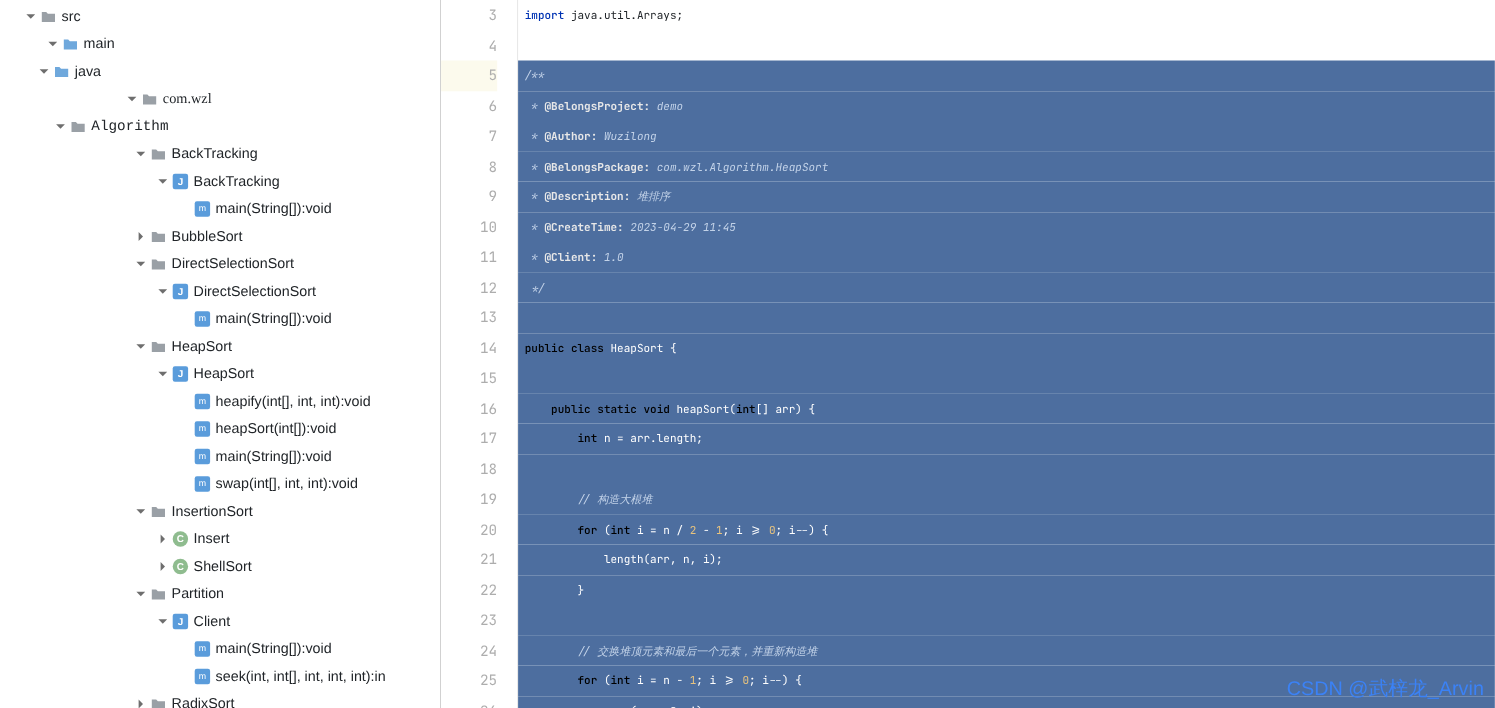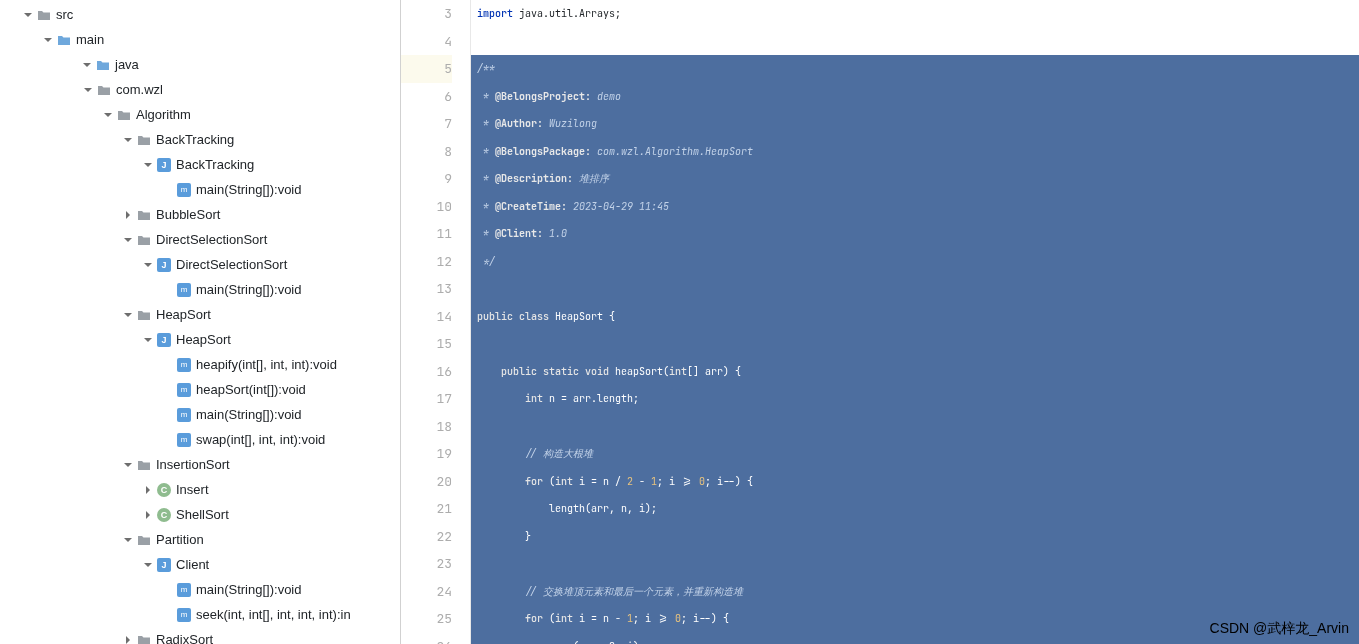--- a/index.html
+++ b/index.html
@@ -120,31 +120,31 @@
   height: 27.5px;
   line-height: 27.5px;
   white-space: pre;
   padding-left: 6px;
 }
 .code-line.selected {
   background: #4d6e9f;
   color: #fff;
 }
 .kw { color: #0033b3; font-weight: 500; }
-.kw-s { color: #e5e5e5; font-weight: 500; }
+.kw-s { color: #000000; font-weight: 500; }
 .cmt-s { color: #c2d2e8; font-style: italic; }
 .doc-tag { font-weight: bold; color: #e8e8e8; }
 .ident { color: #fff; }
 .num { color: #e8c37e; }
 .watermark {
   position: absolute;
   bottom: 6px;
   right: 10px;
-  color: #000000;
-  font-size: 14px;
+  color: #3b82f6;
+  font-size: 18px;
   font-family: sans-serif;
   pointer-events: none;
 }
 </style>
 </head>
 <body>
 
 <div class="container">
   <div class="tree-panel" id="tree">
       <div class="tree-item" style="padding-left: 20px;">
@@ -166,47 +166,47 @@
             <path fill="#6e6e6e" d="M1 3 L5 7 L9 3 z"></path>
           </svg>
         </span>
         <span class="icon">
           <svg width="14" height="14" viewBox="0 0 14 14">
             <path fill="#6fa8dc" d="M1 3h4l1.5 1.5H13v7.5H1z"></path>
           </svg>
         </span>
         <span class="tree-label">main</span>
       </div>
-      <div class="tree-item" style="padding-left: 79px;">
+      <div class="tree-item" style="padding-left: 32px;">
         <span class="arrow">
           <svg width="10" height="10" viewBox="0 0 10 10">
             <path fill="#6e6e6e" d="M1 3 L5 7 L9 3 z"></path>
           </svg>
         </span>
         <span class="icon">
           <svg width="14" height="14" viewBox="0 0 14 14">
             <path fill="#6fa8dc" d="M1 3h4l1.5 1.5H13v7.5H1z"></path>
           </svg>
         </span>
         <span class="tree-label">java</span>
       </div>
-      <div class="tree-item" style="padding-left: 80px;">
+      <div class="tree-item" style="padding-left: 112px; font-family: Liberation Serif, serif;">
         <span class="arrow">
           <svg width="10" height="10" viewBox="0 0 10 10">
             <path fill="#6e6e6e" d="M1 3 L5 7 L9 3 z"></path>
           </svg>
         </span>
         <span class="icon folder-icon">
           <svg width="14" height="14" viewBox="0 0 14 14">
             <path fill="#9aa0a6" d="M1 3h4l1.5 1.5H13v7.5H1z"></path>
           </svg>
         </span>
         <span class="tree-label">com.wzl</span>
       </div>
-      <div class="tree-item" style="padding-left: 100px;">
+      <div class="tree-item" style="padding-left: 47px; font-family: Liberation Mono, monospace;">
         <span class="arrow">
           <svg width="10" height="10" viewBox="0 0 10 10">
             <path fill="#6e6e6e" d="M1 3 L5 7 L9 3 z"></path>
           </svg>
         </span>
         <span class="icon folder-icon">
           <svg width="14" height="14" viewBox="0 0 14 14">
             <path fill="#9aa0a6" d="M1 3h4l1.5 1.5H13v7.5H1z"></path>
           </svg>
         </span>

